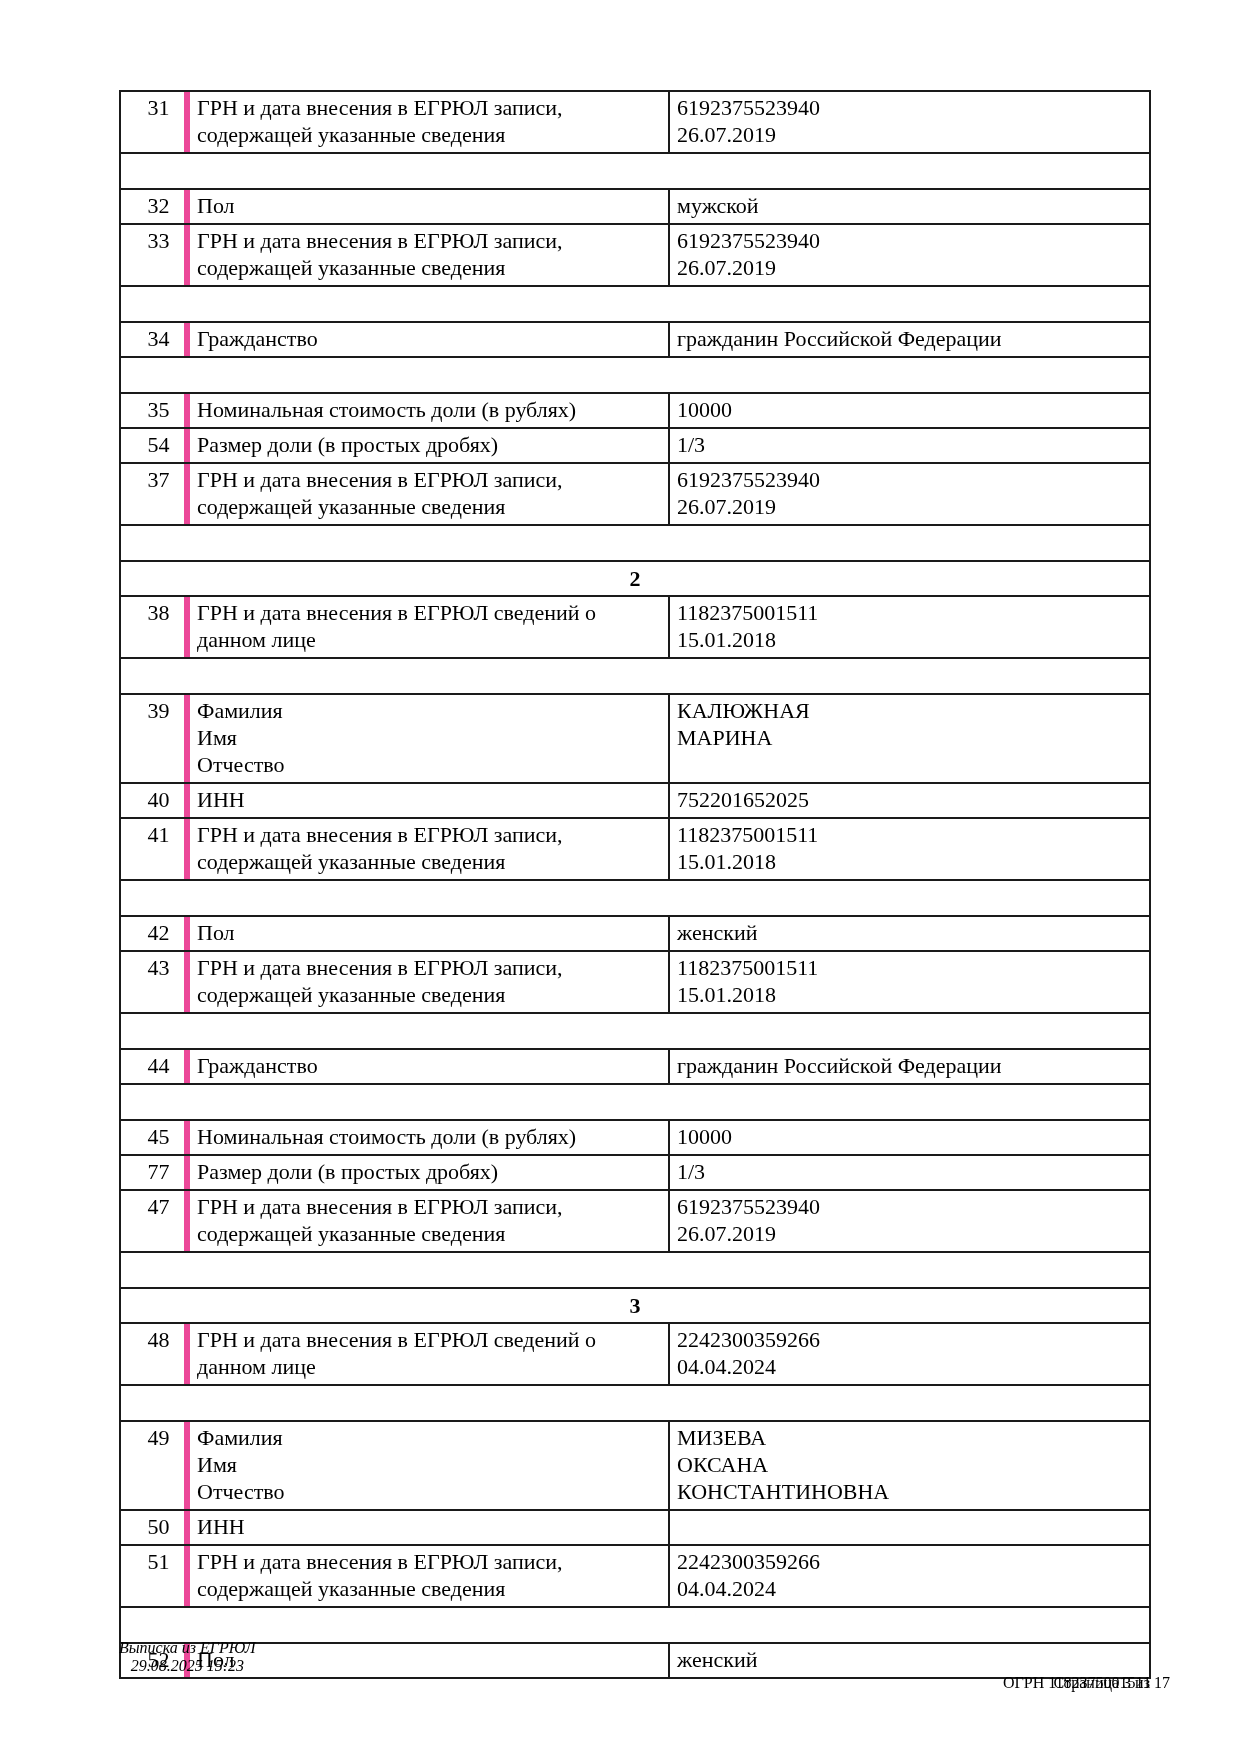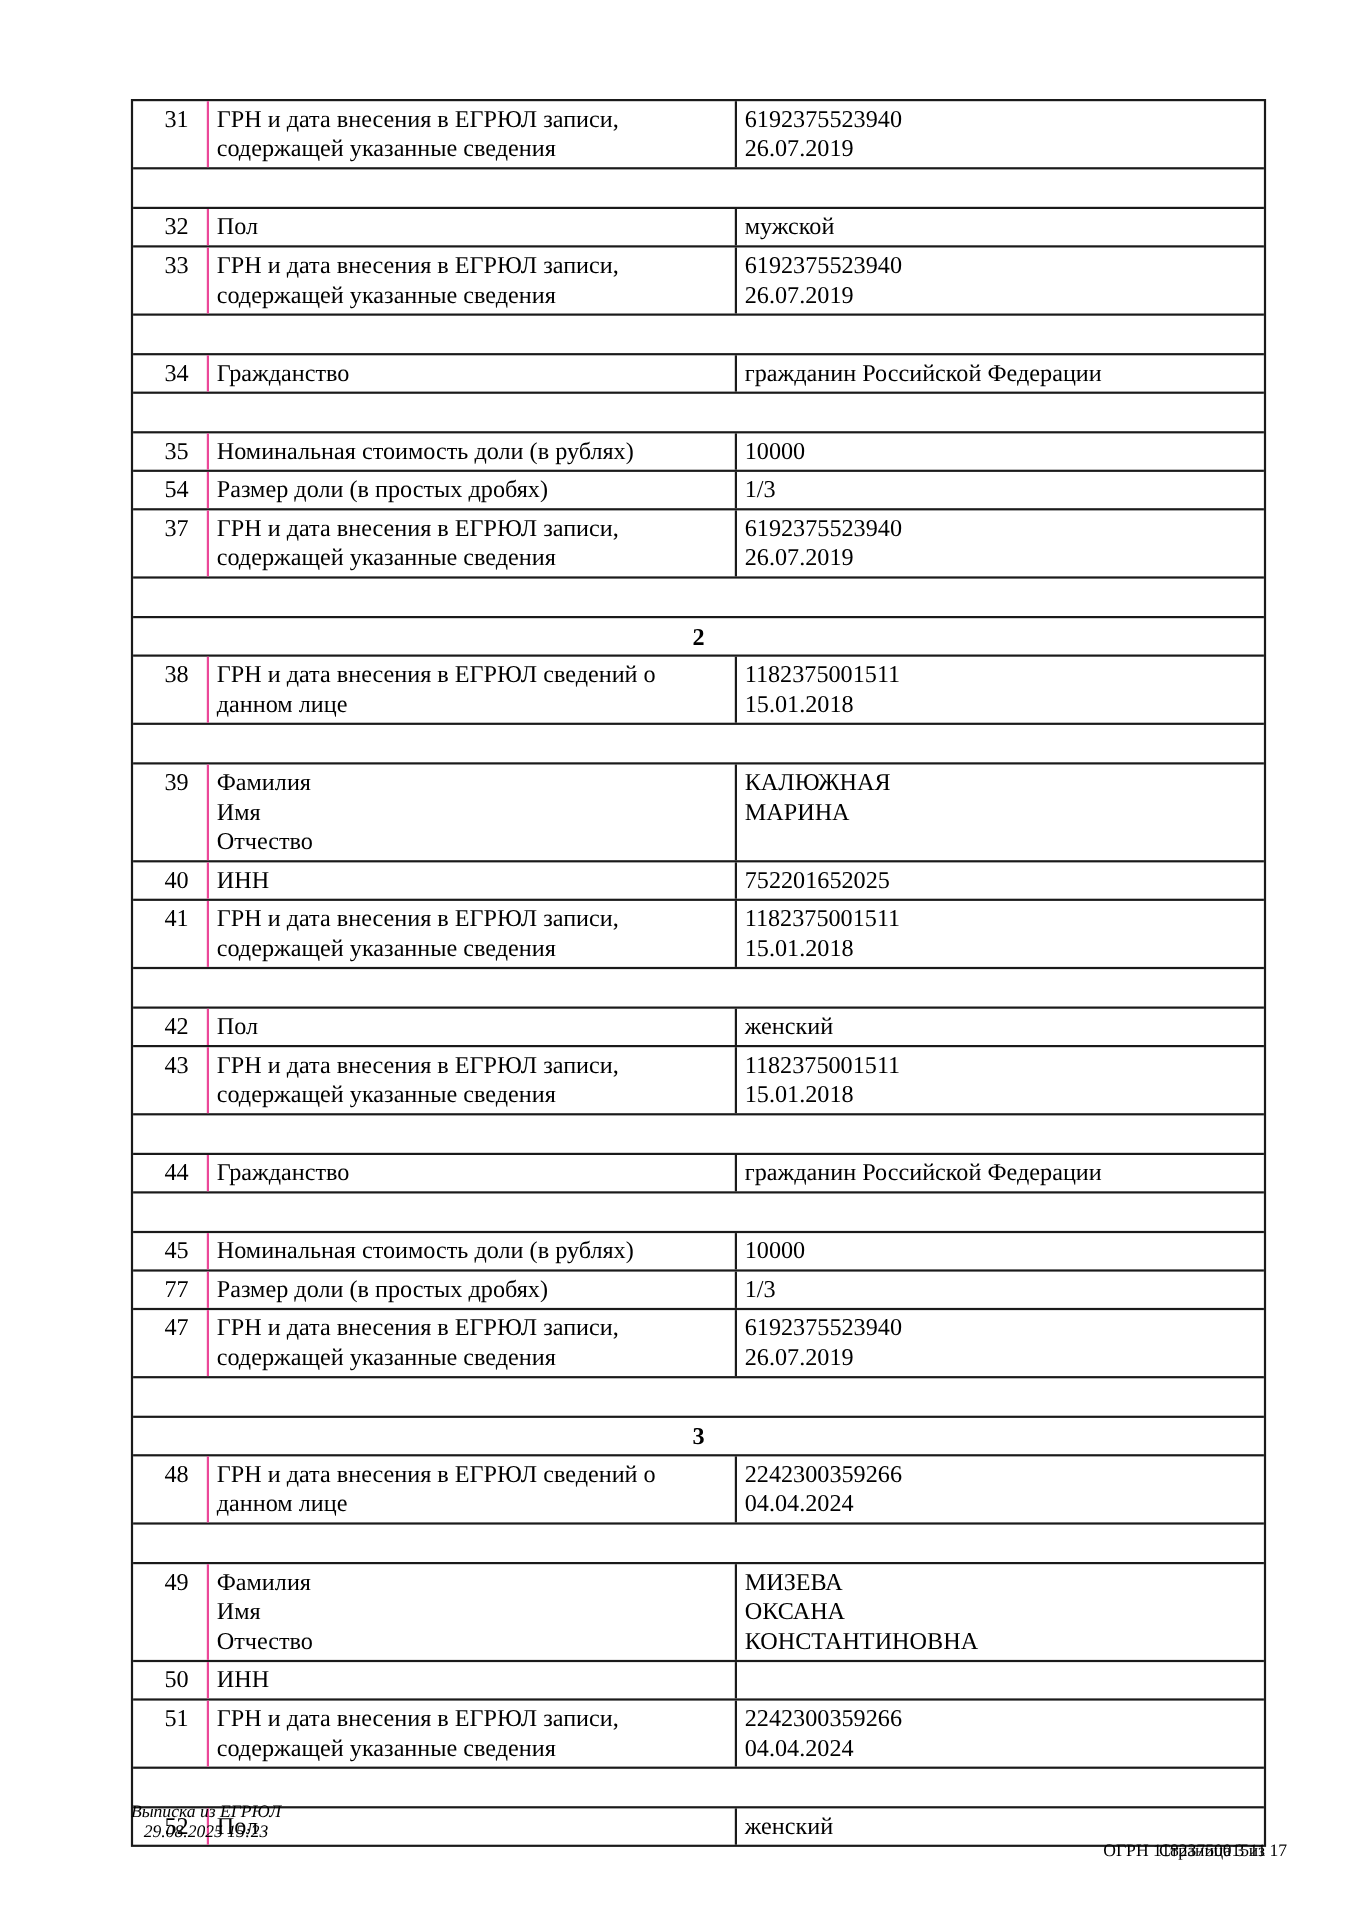--- a/index.html
+++ b/index.html
@@ -30,21 +30,21 @@
   .cell {
     box-sizing: border-box;
     font-size: 22px;
     line-height: 27px;
     padding: 2px 8px 4px 7px;
     overflow: hidden;
   }
   .cell-num {
     text-align: center;
     padding-left: 2px; padding-right: 2px;
-    border-right: 2px solid #ec4899;
+    border-right: 6px solid #ec4899;
     margin-left: 12px;
   }
   .cell-label { border-right: 2px solid #1a1a1a; }
   .row-separator { height: 34px; }
   .row-section {
     text-align: center;
     font-weight: bold;
     font-size: 22px;
     line-height: 27px;
     padding: 3px 0;

